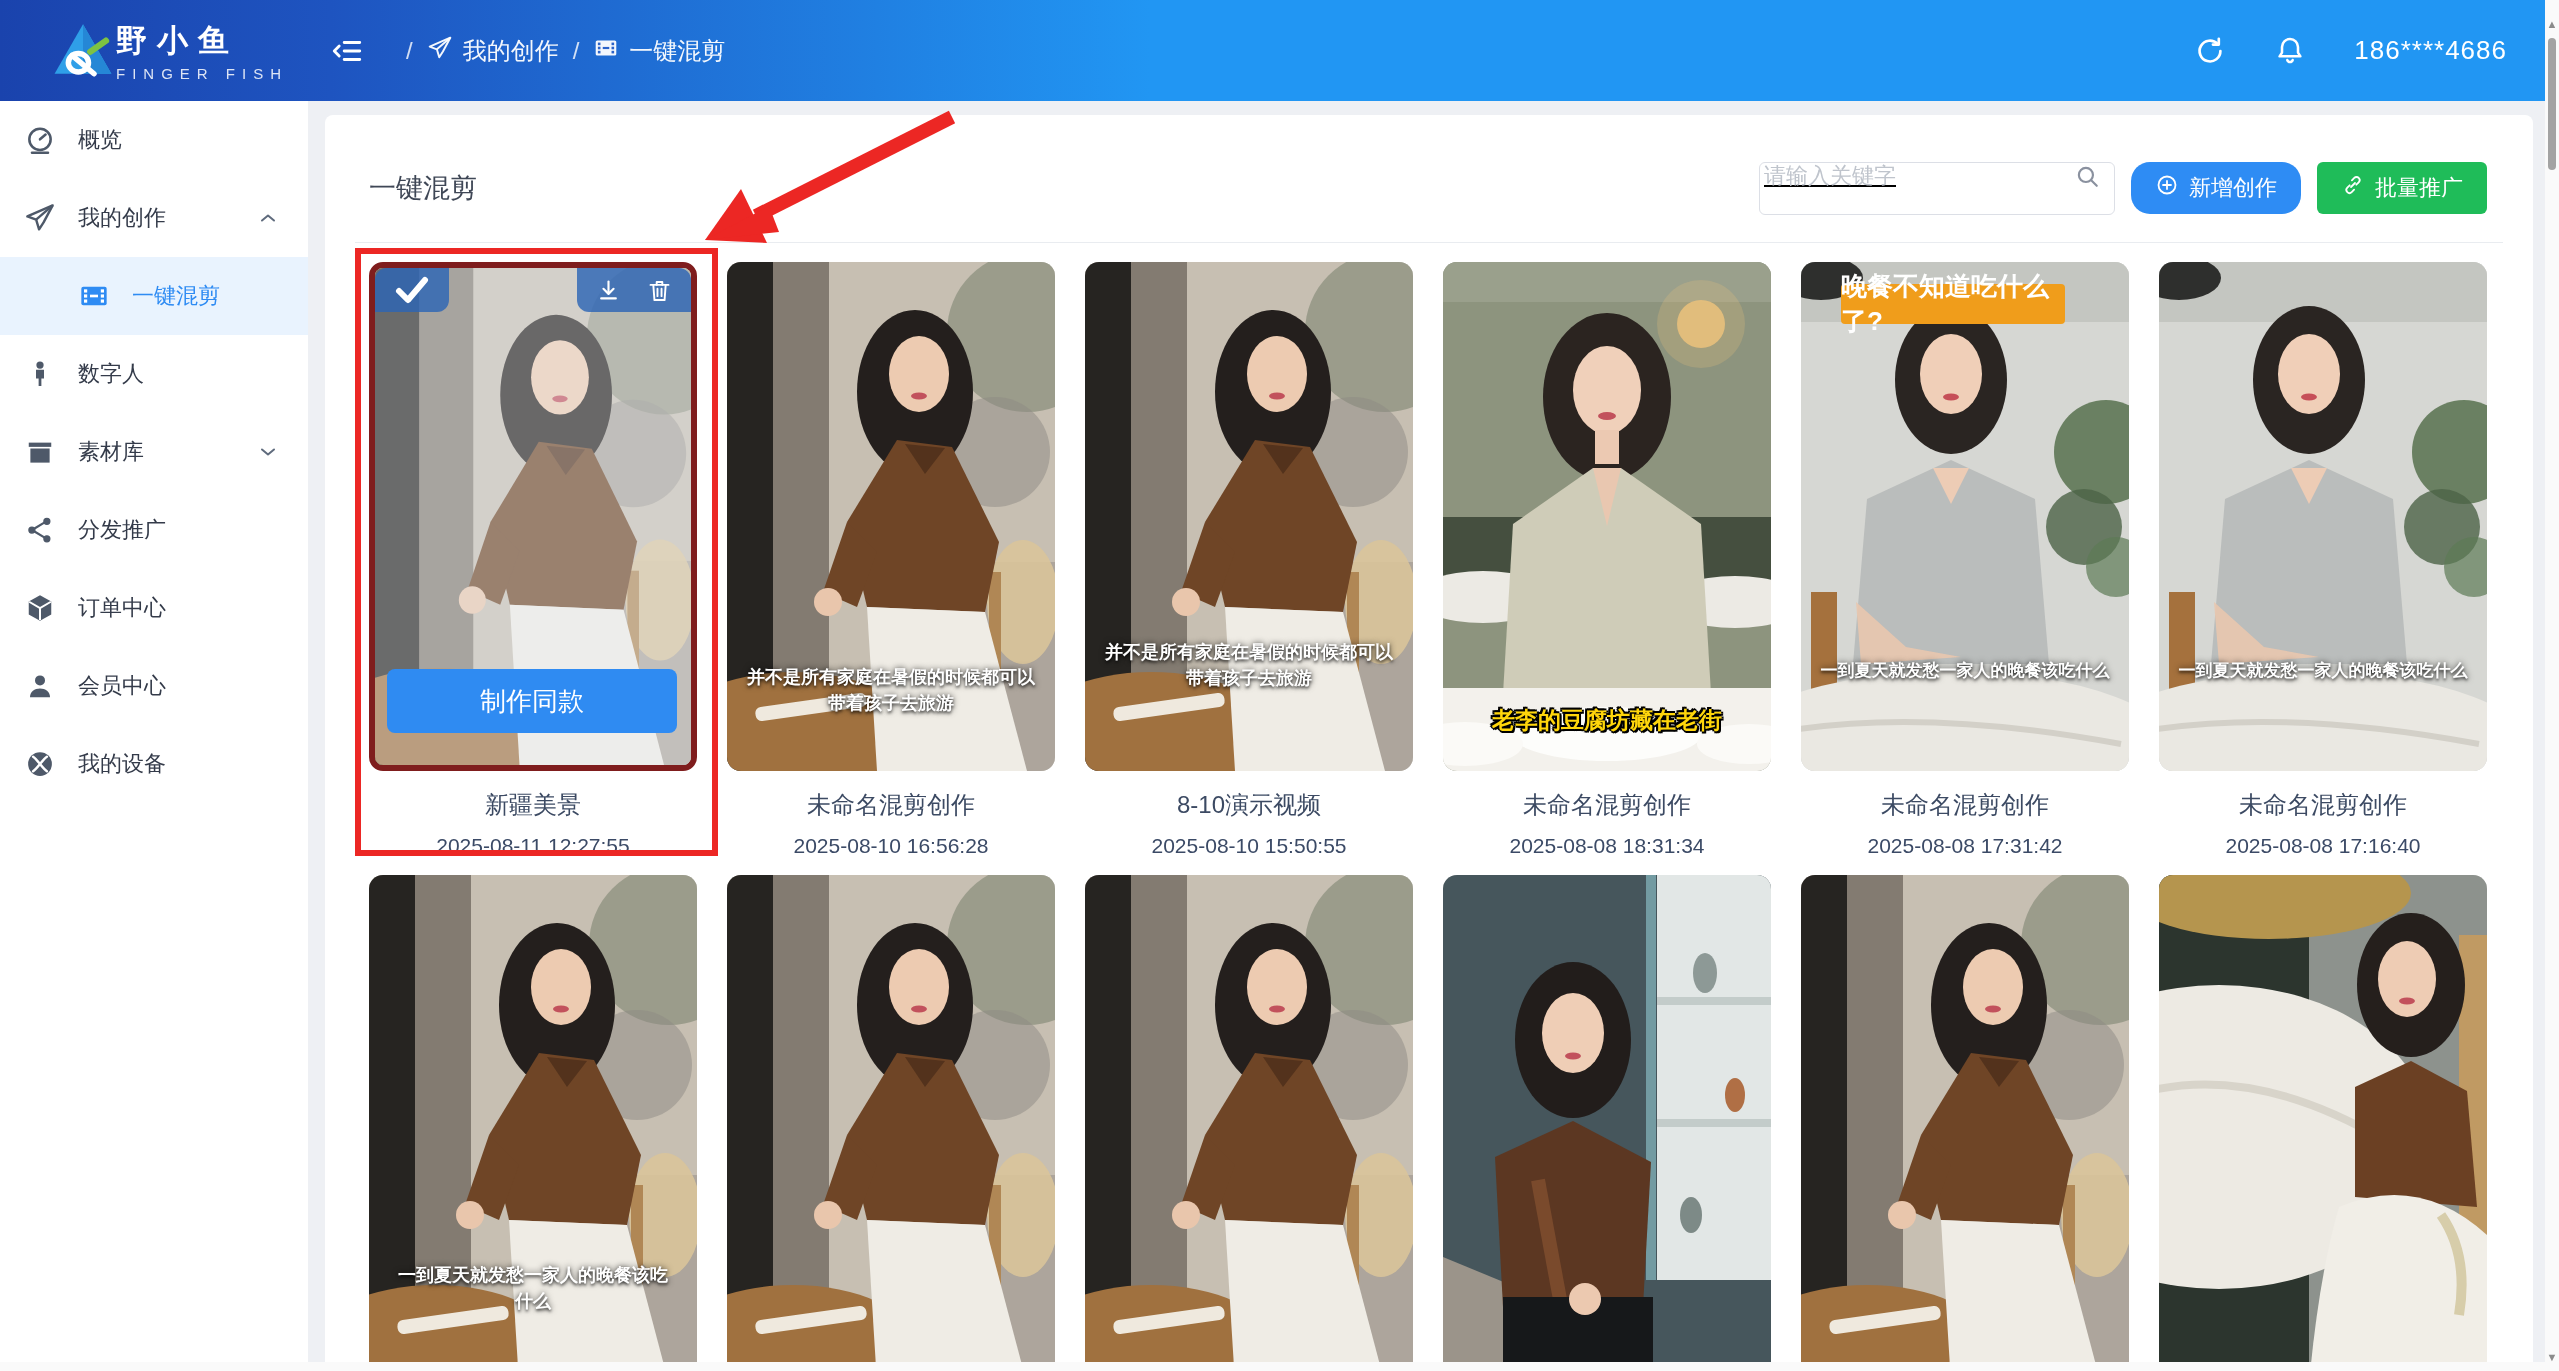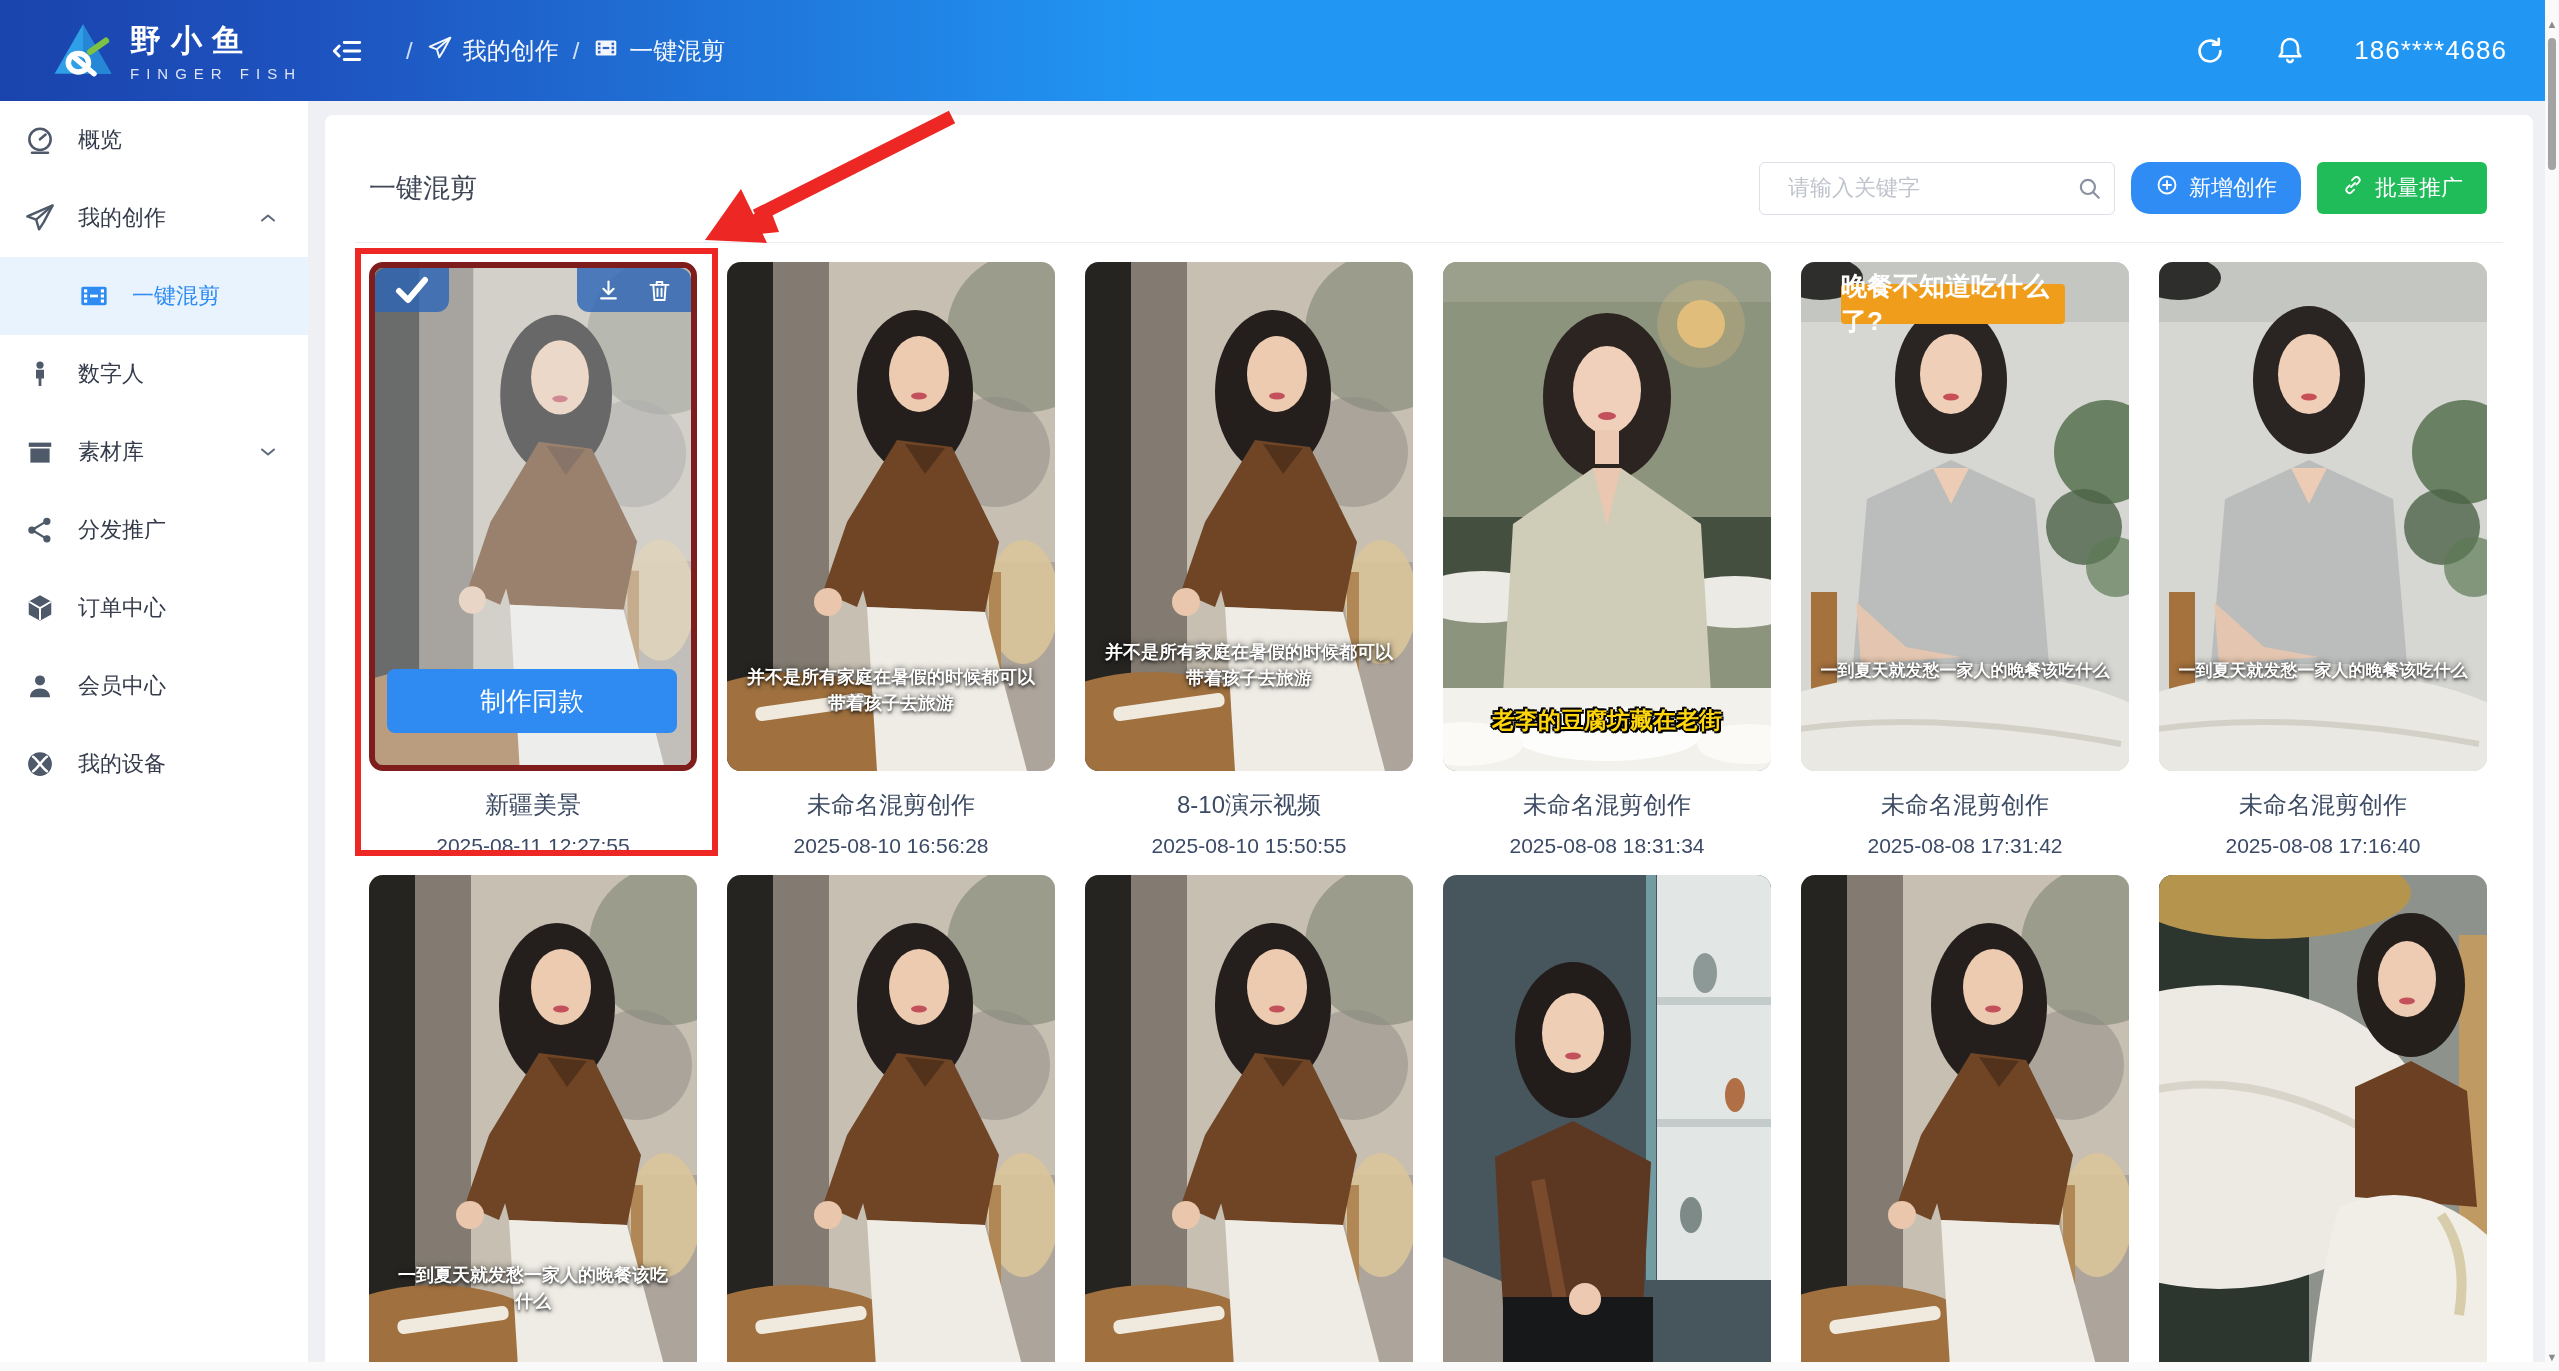--- a/index.html
+++ b/index.html
@@ -4,21 +4,21 @@
 <style>
   * { margin:0; padding:0; box-sizing:border-box; }
   html,body { width:2559px; height:1371px; overflow:hidden; }
   body { font-family:"Liberation Sans","DejaVu Sans",sans-serif; background:#eef0f4; position:relative; }
 
   
   .header { position:absolute; top:0; left:0; width:2559px; height:101px;
     background:linear-gradient(90deg,#1a43ad 0px,#1e54c0 330px,#2196f3 1150px,#2196f3 100%);
     display:flex; align-items:center; z-index:20; }
   .logo-area { width:308px; height:101px; display:flex; align-items:center; padding-left:50px; flex:none; }
-  .logo-text { margin-left:14px; color:#fff; }
+  .logo-text { color:#fff; }
   .logo-title { font-size:31px; letter-spacing:10px; font-weight:700; }
   .logo-sub { font-size:15px; letter-spacing:7px; color:rgba(255,255,255,.85); margin-top:3px; }
   .collapse-btn { margin-left:22px; color:#fff; display:flex; cursor:pointer; }
   .breadcrumb { display:flex; align-items:center; color:rgba(255,255,255,.95); font-size:24px; margin-left:42px; gap:14px; }
   .crumb { display:flex; align-items:center; gap:10px; }
   .crumb-sep { color:rgba(255,255,255,.8); font-size:24px; }
   .header-right { margin-left:auto; display:flex; align-items:center; gap:48px; padding-right:52px; color:#fff; }
   .header-icon { display:flex; color:#fff; cursor:pointer; }
   .account { font-size:26px; letter-spacing:1px; }
 
@@ -30,21 +30,21 @@
   .mi-chevron { margin-left:auto; color:#5f6b7d; display:flex; }
   .menu-item.sub { padding-left:78px; }
   .menu-item.active { background:#e9f3fe; color:#2e8bf3; }
   .menu-item.active .mi-icon { color:#2e8bf3; }
 
   
   .panel { position:absolute; left:325px; top:115px; width:2208px; height:1256px; background:#fff; border-radius:8px; }
   .panel-head { position:absolute; top:46px; left:44px; right:46px; height:54px; display:flex; align-items:center; }
   .page-title { font-size:27px; color:#3f4756; }
   .head-right { margin-left:auto; display:flex; align-items:center; gap:16px; }
-  .search-box { width:356px; height:53px; border:1px solid #dcdfe6; border-radius:6px; display:flex; align-items:center; background:#fff; padding:0 14px 0 28px; }
+  .search-box { width:356px; height:53px; border:1px solid #dcdfe6; border-radius:6px; display:flex; align-items:flex-start; background:#fff; padding:0 14px 0 4px;text-decoration:underline; }
   .search-box input { flex:1; border:none; outline:none; font-size:22px; color:#333; font-family:inherit; background:transparent; }
   .search-box input::placeholder { color:#bfc4cc; }
   .search-icon { color:#8a919f; display:flex; cursor:pointer; }
   .btn { height:52px; border:none; border-radius:6px; color:#fff; font-size:22px; display:flex; align-items:center; gap:10px; padding:0 24px; cursor:pointer; font-family:inherit; }
   .btn-blue { background:#2e8cf4;border-radius:19px; }
   .btn-green { background:#1fbc59; }
   .divider { position:absolute; top:127px; left:30px; right:30px; border-top:1px solid #e9ecf0; }
 
   
   .grid { position:absolute; top:147px; left:44px; display:grid; grid-template-columns:repeat(6,328px); column-gap:30px; }

